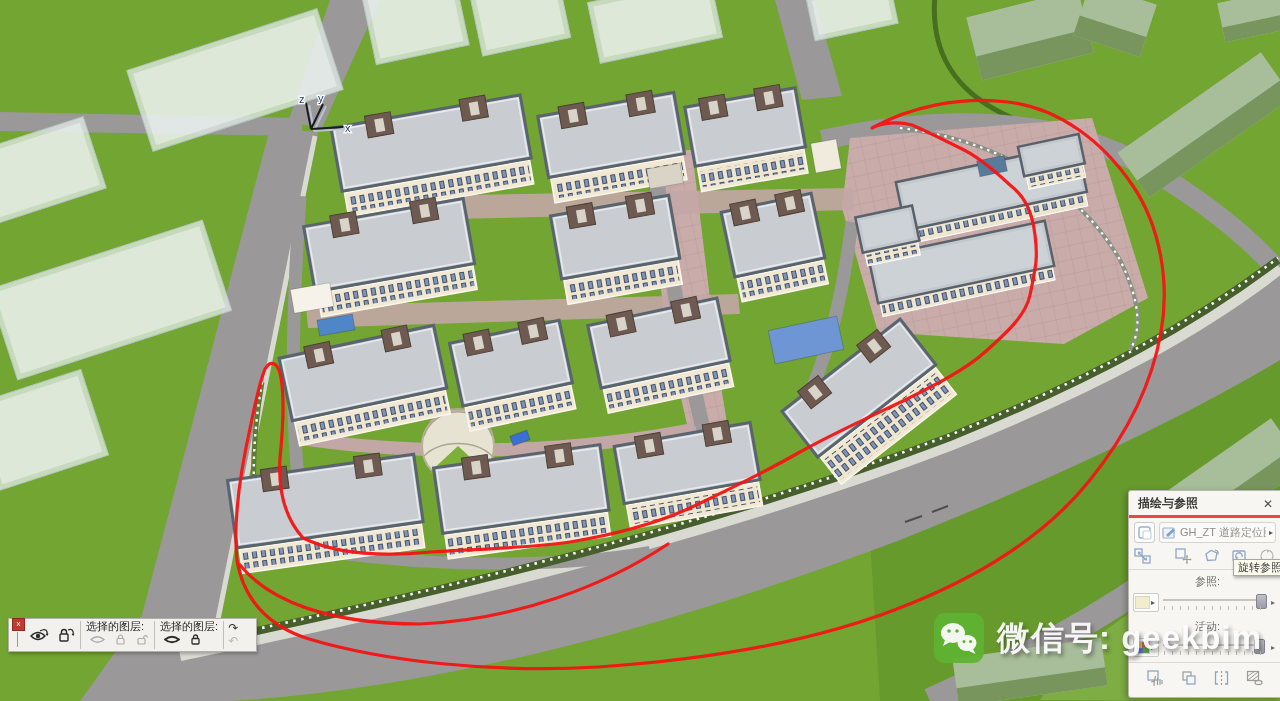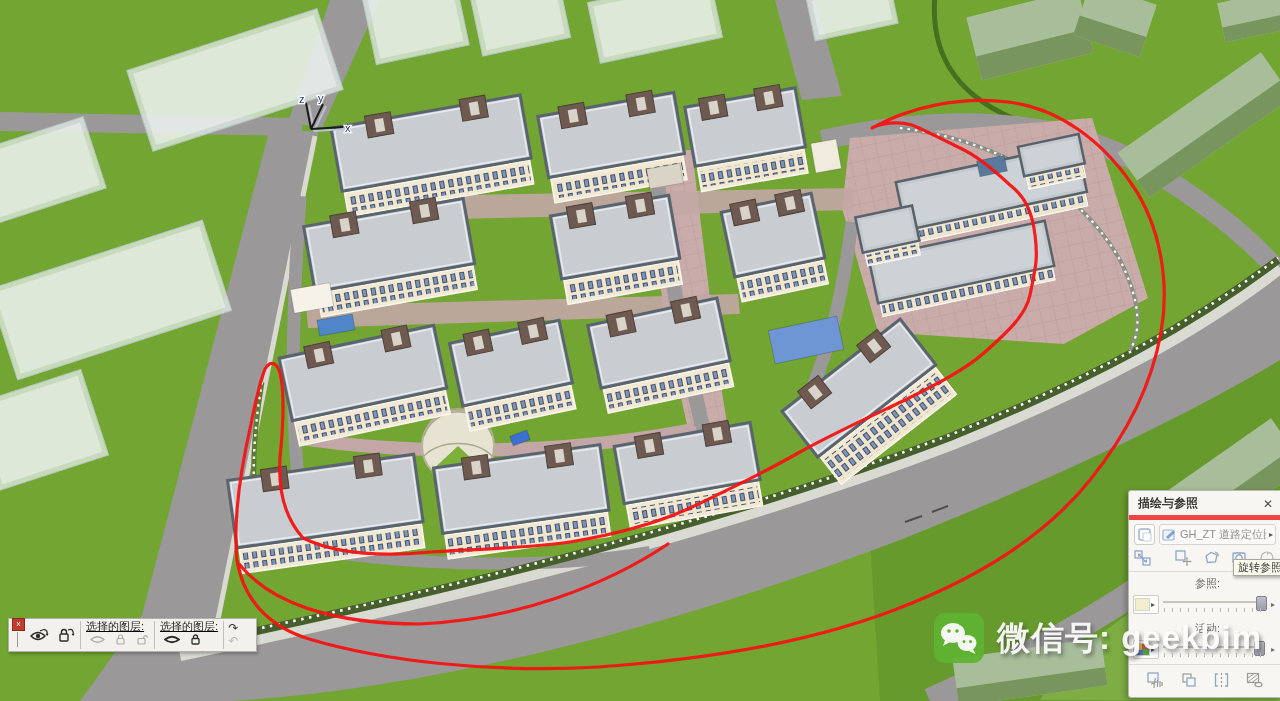--- a/index.html
+++ b/index.html
@@ -11,34 +11,34 @@
   
   #layer-toolbar{position:absolute;left:8px;top:618px;width:247px;height:32px;
     background:#f2f1ee;border:1px solid #b3b0ab;box-shadow:1px 2px 3px rgba(0,0,0,.25);
     display:flex;align-items:stretch;z-index:20;}
   .lt-corner{position:relative;width:18px;}
   .lt-close{position:absolute;left:3px;top:-1px;width:11px;height:11px;background:#c23b2f;
     border:1px solid #8e2a20;color:#fff;font-size:8px;line-height:10px;text-align:center;cursor:pointer;}
   .lt-grip{position:absolute;left:8px;top:13px;width:1px;height:15px;background:#9a978f;}
   .lt-big{width:26px;display:flex;align-items:center;justify-content:center;color:#2e2d2b;background:none;border:none;padding:0;}
   .lt-sep{width:1px;background:#c2bfb9;margin:2px 1px;}
-  .lt-group{display:flex;flex-direction:column;padding:1px 4px 0 4px;text-decoration:underline;}
+  .lt-group{display:flex;flex-direction:column;padding:1px 4px 0 4px;}
   .lt-label{font-size:11px;color:#1d1d1b;white-space:nowrap;line-height:13px;}
   .lt-minirow{display:flex;gap:10px;padding-left:4px;}
   .mini{display:flex;align-items:center;color:#2c2c2a;}
   .mini.dis{color:#aeaca6;}
   .lt-col{display:flex;flex-direction:column;align-items:center;justify-content:center;width:17px;font-size:12px;line-height:13px;}
   .redo{color:#333;} .undo{color:#b9b7b1;}
 
   
   #trace-panel{position:absolute;left:1128px;top:490px;width:152px;height:206px;
     background:#f7f6f3;border:1px solid #bab7b1;border-radius:3px 0 0 3px;
     box-shadow:-2px 2px 6px rgba(0,0,0,.28);z-index:20;font-size:11px;color:#3f3e3c;}
   .tp-title{display:flex;align-items:center;justify-content:space-between;
-    padding:4px 8px 3px 9px;border-bottom:5px solid #ef4444;}
+    padding:4px 8px 3px 9px;border-bottom:3px solid #ef4444;}
   .tp-title b{font-size:12px;font-weight:bold;color:#3a3937;}
   .tp-close{color:#4c4b49;font-size:12px;line-height:12px;cursor:pointer;}
   .tp-row{display:flex;align-items:center;gap:4px;padding:4px 5px 3px 5px;}
   .tp-check{width:19px;height:19px;background:#fdfdfc;border:1px solid #cfccc6;border-radius:3px;
     display:flex;align-items:center;justify-content:center;}
   .tp-pick{flex:1;display:flex;align-items:center;gap:3px;background:#fbfaf8;border:1px solid #d7d4ce;
     border-radius:3px;height:19px;padding:0 2px;min-width:0;}
   .tp-pick-text{flex:1;color:#8f8e8a;font-size:11px;white-space:nowrap;overflow:hidden;}
   .tp-arrow{color:#555;font-size:8px;}
   .tp-icons{display:flex;align-items:center;padding:2px 6px 4px 5px;gap:11px;}

